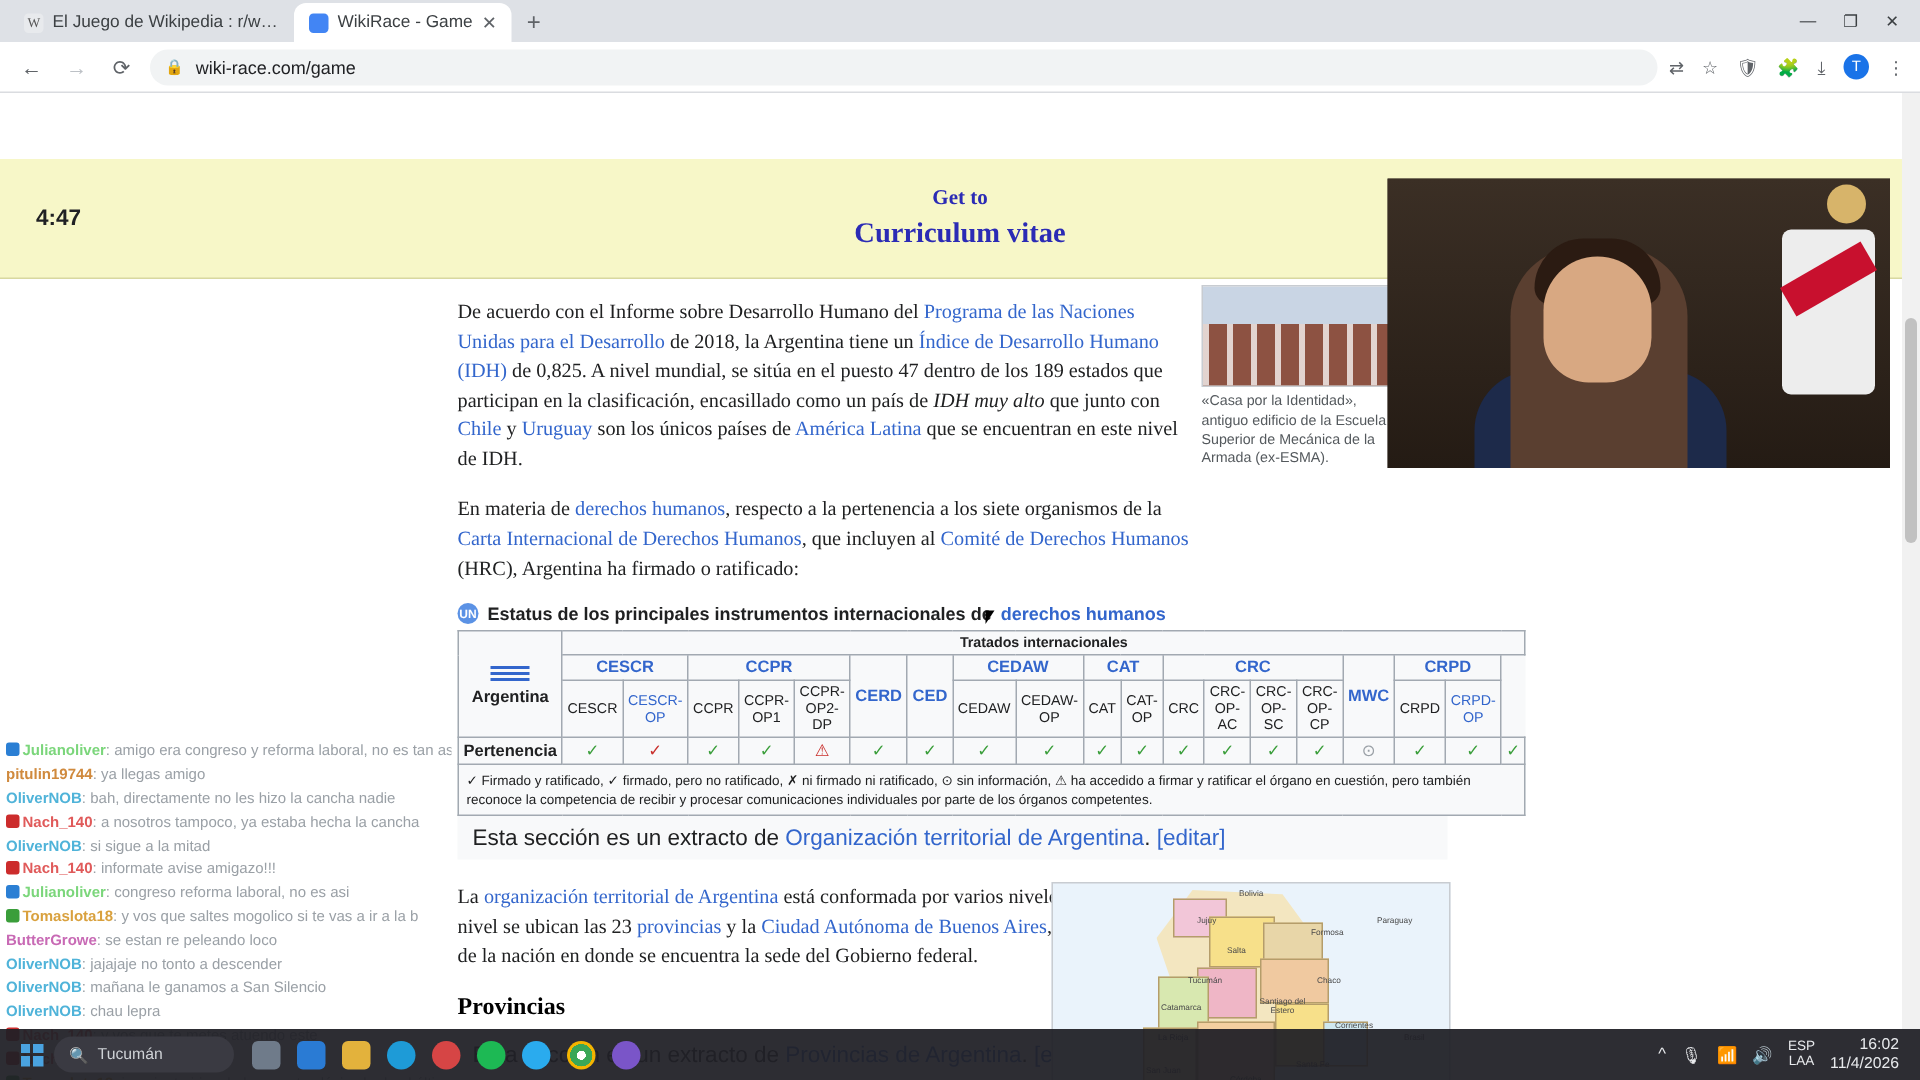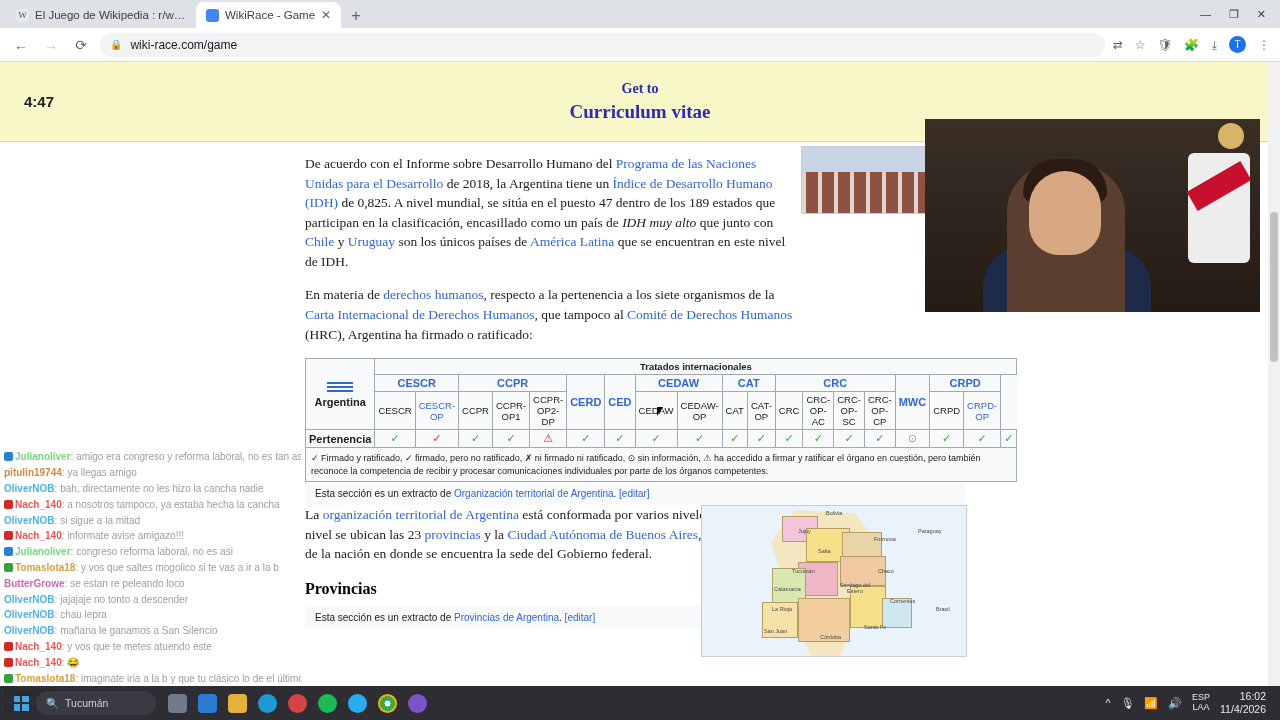--- a/index.html
+++ b/index.html
@@ -86,20 +86,21 @@
   
   .viewport { position: relative; width: 1280px; height: 658px; background: #fff; overflow: hidden; }
 
   .game-banner {
     height: 80px;
     background: #f7f7c8;
     border-bottom: 1px solid #d8d8a0;
     display: flex;
     align-items: center;
     position: relative;
+    margin-top: 44px;
   }
   .timer {
     font-size: 15px; font-weight: bold; color: #202124;
     margin-left: 24px; width: 120px;
   }
   .goal {
     position: absolute; left: 0; right: 0; text-align: center;
     pointer-events: none;
     font-family: Liberation Serif, serif;
   }
@@ -182,22 +183,22 @@
   }
   h3.sec3 {
     font-family: "Liberation Serif", serif;
     font-size: 16px; font-weight: bold; color: #000;
     margin: 16px 0 8px 0; width: 660px;
   }
   .excerpt {
     background: #f8f9fa;
     border-left: none;
     font-family: "Liberation Sans", sans-serif;
-    font-size: 10px; color: #202122;
-    padding: 6px 10px; width: 660px; margin-bottom: 0;
+    font-size: 15px; color: #202122;
+    padding: 6px 10px; width: 660px; margin-bottom: 15px;
   }
 
   .map {
     position: absolute; left: 396px; top: 0; width: 266px; height: 152px;
     border: 1px solid #c8ccd1; overflow: hidden;
     background: #eaf3fb;
   }
   .map .landmass {
     position: absolute; left: 48px; top: 4px; width: 150px; height: 146px;
     background: #f3e6c0;
@@ -340,46 +341,52 @@
           <div class="msg"><span class="badge b-blue"></span><span class="nm" style="color:#7bd67b">Julianoliver</span><span class="tx">: </span><span class="tx">amigo era congreso y reforma laboral, no es tan asi</span></div>
           <div class="msg"><span class="nm" style="color:#d08a3e">pitulin19744</span><span class="tx">: </span><span class="tx">ya llegas amigo</span></div>
           <div class="msg"><span class="nm" style="color:#4fb3d9">OliverNOB</span><span class="tx">: </span><span class="tx">bah, directamente no les hizo la cancha nadie</span></div>
           <div class="msg"><span class="badge b-red"></span><span class="nm" style="color:#e05a5a">Nach_140</span><span class="tx">: </span><span class="tx">a nosotros tampoco, ya estaba hecha la cancha</span></div>
           <div class="msg"><span class="nm" style="color:#4fb3d9">OliverNOB</span><span class="tx">: </span><span class="tx">si sigue a la mitad</span></div>
           <div class="msg"><span class="badge b-red"></span><span class="nm" style="color:#e05a5a">Nach_140</span><span class="tx">: </span><span class="tx">informate avise amigazo!!!</span></div>
           <div class="msg"><span class="badge b-blue"></span><span class="nm" style="color:#7bd67b">Julianoliver</span><span class="tx">: </span><span class="tx">congreso reforma laboral, no es asi</span></div>
           <div class="msg"><span class="badge b-green"></span><span class="nm" style="color:#d9a13e">Tomaslota18</span><span class="tx">: </span><span class="tx">y vos que saltes mogolico si te vas a ir a la b</span></div>
           <div class="msg"><span class="nm" style="color:#c86ab5">ButterGrowe</span><span class="tx">: </span><span class="tx">se estan re peleando loco</span></div>
           <div class="msg"><span class="nm" style="color:#4fb3d9">OliverNOB</span><span class="tx">: </span><span class="tx">jajajaje no tonto a descender</span></div>
+          <div class="msg"><span class="nm" style="color:#4fb3d9">OliverNOB</span><span class="tx">: </span><span class="tx">mañana le ganamos a San Silencio</span></div>
           <div class="msg"><span class="nm" style="color:#4fb3d9">OliverNOB</span><span class="tx">: </span><span class="tx">chau lepra</span></div>
-          <div class="msg"><span class="nm" style="color:#4fb3d9">OliverNOB</span><span class="tx">: </span><span class="tx">mañana le ganamos a San Silencio</span></div>
           <div class="msg"><span class="badge b-red"></span><span class="nm" style="color:#e05a5a">Nach_140</span><span class="tx">: </span><span class="tx">y vos que te metes atuendo este</span></div>
           <div class="msg"><span class="badge b-red"></span><span class="nm" style="color:#e05a5a">Nach_140</span><span class="tx">: </span><span class="tx">😂</span></div>
           <div class="msg"><span class="badge b-green"></span><span class="nm" style="color:#d9a13e">Tomaslota18</span><span class="tx">: </span><span class="tx">imaginate iria a la b y que tu clásico lo de el último empujón</span></div>
           <div class="msg"><span class="nm" style="color:#3ac23a">OliverNOB</span><span class="tx">: </span><span class="tx" style="color:#ddd">like si nunca quemaste tu cancha</span></div>
           <div class="msg"><span class="nm" style="color:#c86ab5">ButterGrowe</span><span class="tx">: </span><span class="tx" style="color:#ddd">bro realmente piensa que soy de leprosi</span></div>
         </div>
       </div>
 
       <div class="article">
         <div class="art-inner">
 
           <div class="thumb">
             <div class="img"></div>
+            <div class="cap">«Casa por la Identidad», antiguo edificio de la Escuela Superior de Mecánica de la Armada (ex-ESMA).</div>
           </div>
 
           <p class="para">
             <span>De acuerdo con el Informe sobre Desarrollo Humano del </span><a class="lnk" href="#">Programa de las Naciones Unidas para el Desarrollo</a><span> de 2018, la Argentina tiene un </span><a class="lnk" href="#">Índice de Desarrollo Humano (IDH)</a><span> de 0,825. A nivel mundial, se sitúa en el puesto 47 dentro de los 189 estados que participan en la clasificación, encasillado como un país de </span><i>IDH muy alto</i><span> que junto con </span><a class="lnk" href="#">Chile</a><span> y </span><a class="lnk" href="#">Uruguay</a><span> son los únicos países de </span><a class="lnk" href="#">América Latina</a><span> que se encuentran en este nivel de IDH.</span>
           </p>
 
           <p class="para">
-            <span>En materia de </span><a class="lnk" href="#">derechos humanos</a><span>, respecto a la pertenencia a los siete organismos de la </span><a class="lnk" href="#">Carta Internacional de Derechos Humanos</a><span>, que tampoco al </span><a class="lnk" href="#">Comité de Derechos Humanos</a><span> (HRC), Argentina ha firmado o ratificado:</span>
+            <span>En materia de </span><a class="lnk" href="#">derechos humanos</a><span>, respecto a la pertenencia a los siete organismos de la </span><a class="lnk" href="#">Carta Internacional de Derechos Humanos</a><span>, que incluyen al </span><a class="lnk" href="#">Comité de Derechos Humanos</a><span> (HRC), Argentina ha firmado o ratificado:</span>
           </p>
 
           <div class="wtable-wrap">
+            <div class="wtable-title">
+              <span class="un-icon">UN</span>
+              <span>Estatus de los principales instrumentos internacionales de </span>
+                <a class="lnk" href="#">derechos humanos</a>
+            </div>
             <table class="wt">
               <tbody>
                   <tr>
                 <td rowspan="3" style="width:66px">
                   <span class="stripes"><i></i><i></i><i></i></span>
                   <div class="row-label">Argentina</div>
                 </td>
                 <th colspan="19">Tratados internacionales</th>
               </tr>
               <tr>

